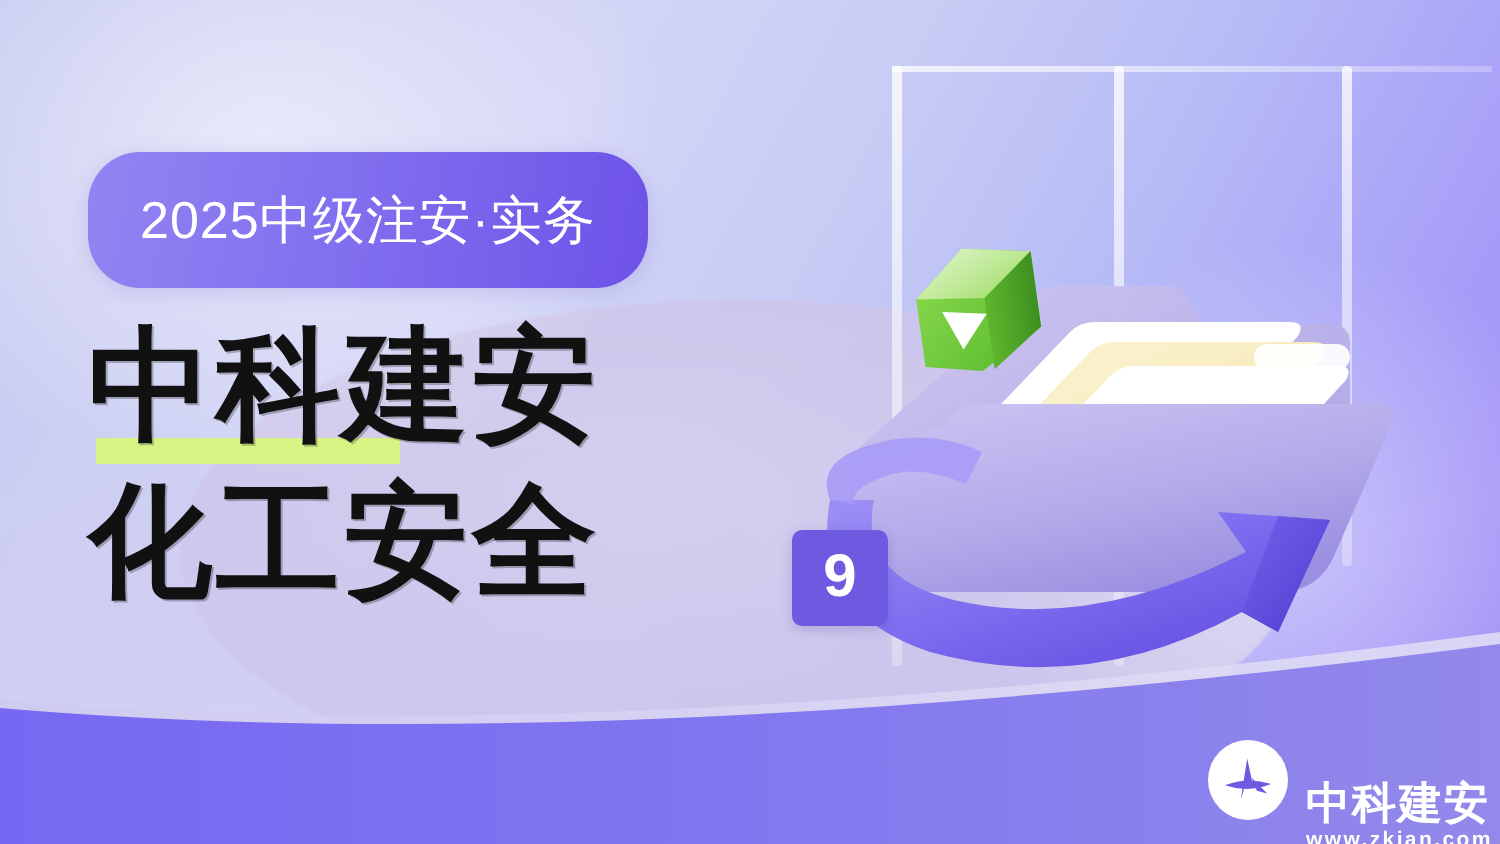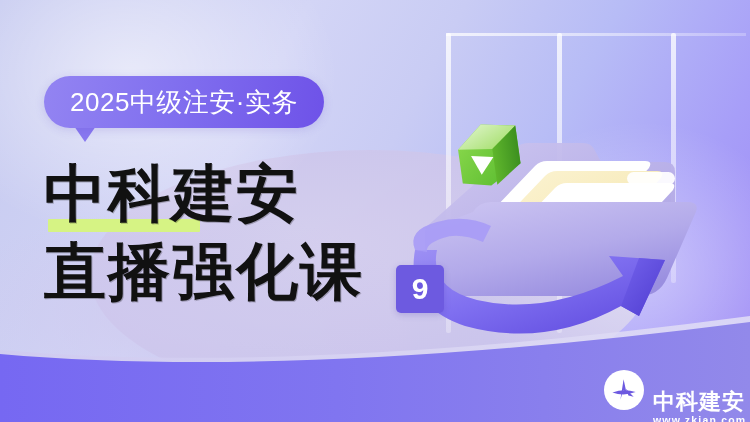--- a/index.html
+++ b/index.html
@@ -54,21 +54,21 @@
   
   #bottom-band{
     position:absolute;left:0;bottom:0;width:750px;height:120px;
     overflow:hidden;
   }
   #bottom-band svg{display:block;}
 
   
   #badge{
     position:absolute;left:44px;top:76px;
-    height:52px;
+    height:68px;
     padding:0 26px;
     display:flex;align-items:center;
     border-radius:26px;
     background:linear-gradient(100deg,#9384f2 0%,#8170ef 45%,#6e52e8 100%);
     box-shadow:0 2px 10px rgba(90,70,200,.18);
   }
   #badge-label{
     color:#fff;font-size:26px;font-weight:400;letter-spacing:.5px;
     white-space:nowrap;
     font-family:"Liberation Sans","DejaVu Sans",sans-serif;
@@ -245,21 +245,21 @@
   <div id="badge">
     <span id="badge-label">2025中级注安·实务</span>
   </div>
 
   <div id="headline">
     <div class="hl-row">
       <div id="highlight-bar"></div>
       <div class="hl-text">中科建安</div>
     </div>
     <div class="hl-row">
-      <div class="hl-text">直播强化课</div>
+      <div class="hl-text">化工安全</div>
     </div>
   </div>
 
   <div id="lesson-badge">
     <span id="lesson-number">9</span>
   </div>
 
   <div id="logo">
     <div id="logo-mark">
       <svg width="30" height="30" viewBox="0 0 30 30" xmlns="http://www.w3.org/2000/svg">

